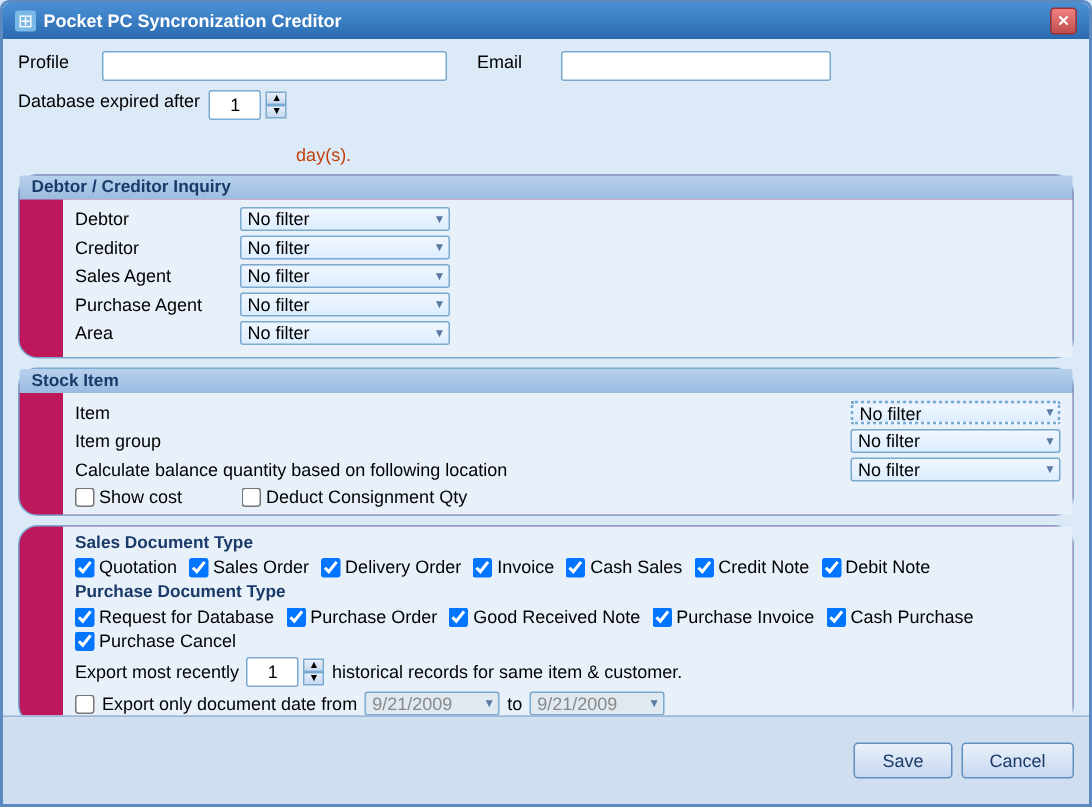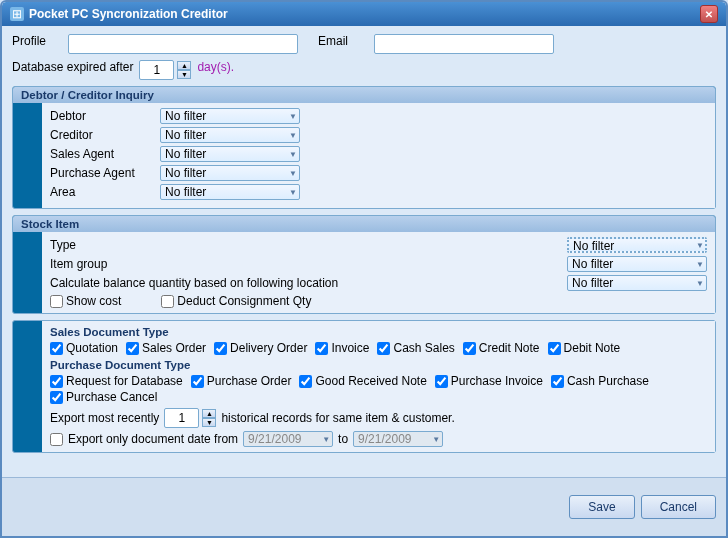--- a/index.html
+++ b/index.html
@@ -101,22 +101,22 @@
       width: 14px; height: 9px;
       background: linear-gradient(to bottom, #e8f0fa, #c8d8f0);
       border: 1px solid #7aaad0;
       cursor: pointer;
       display: flex; align-items: center; justify-content: center;
       font-size: 7px; line-height: 1;
     }
 
     .section {
       border: 1px solid #7aaad0;
-      background: #0369a1;
-      border-radius: 3px;
+      background: #be185d;
+      border-radius: 13px;
     }
     .section-header {
       background: linear-gradient(to bottom, #b8d0ec, #9abce0);
       padding: 2px 8px;
       font-weight: bold;
       color: #1a3a6a;
       border-radius: 2px 2px 0 0;
       font-size: 11.5px;
     }
     .section-content {
@@ -217,21 +217,21 @@
       padding: 0 18px;
       border: 1px solid #6090c0;
       border-radius: 3px;
       cursor: pointer;
       font-size: 12px;
       background: linear-gradient(to bottom, #e8f0fa, #c8d8f0);
       color: #1a3a6a;
       font-weight: normal;
     }
 
-    .days-label { color: #a21caf; }
+    .days-label { color: #c2410c; margin-top: 36px; }
   </style>
 </head>
 <body>
 
 <div class="window">
 
   <div class="title-bar">
     <div class="title-bar-left">
       <div class="title-icon">
         <span>⊞</span>
@@ -309,21 +309,21 @@
             </select>
           </div>
         </div>
       </div>
     </div>
 
     <div class="section">
       <div class="section-header">Stock Item</div>
       <div class="section-content">
         <div style="display:flex; align-items:center; gap:6px; margin-bottom:3px;">
-          <span style="flex:1; color:#000;">Type</span>
+          <span style="flex:1; color:#000;">Item</span>
           <div class="select-wrapper">
             <select style="width:140px; border:2px dotted #7aaad0;">
               <option>No filter</option>
             </select>
           </div>
         </div>
         <div style="display:flex; align-items:center; gap:6px; margin-bottom:3px;">
           <span style="flex:1; color:#000;">Item group</span>
           <div class="select-wrapper">
             <select style="width:140px;">

